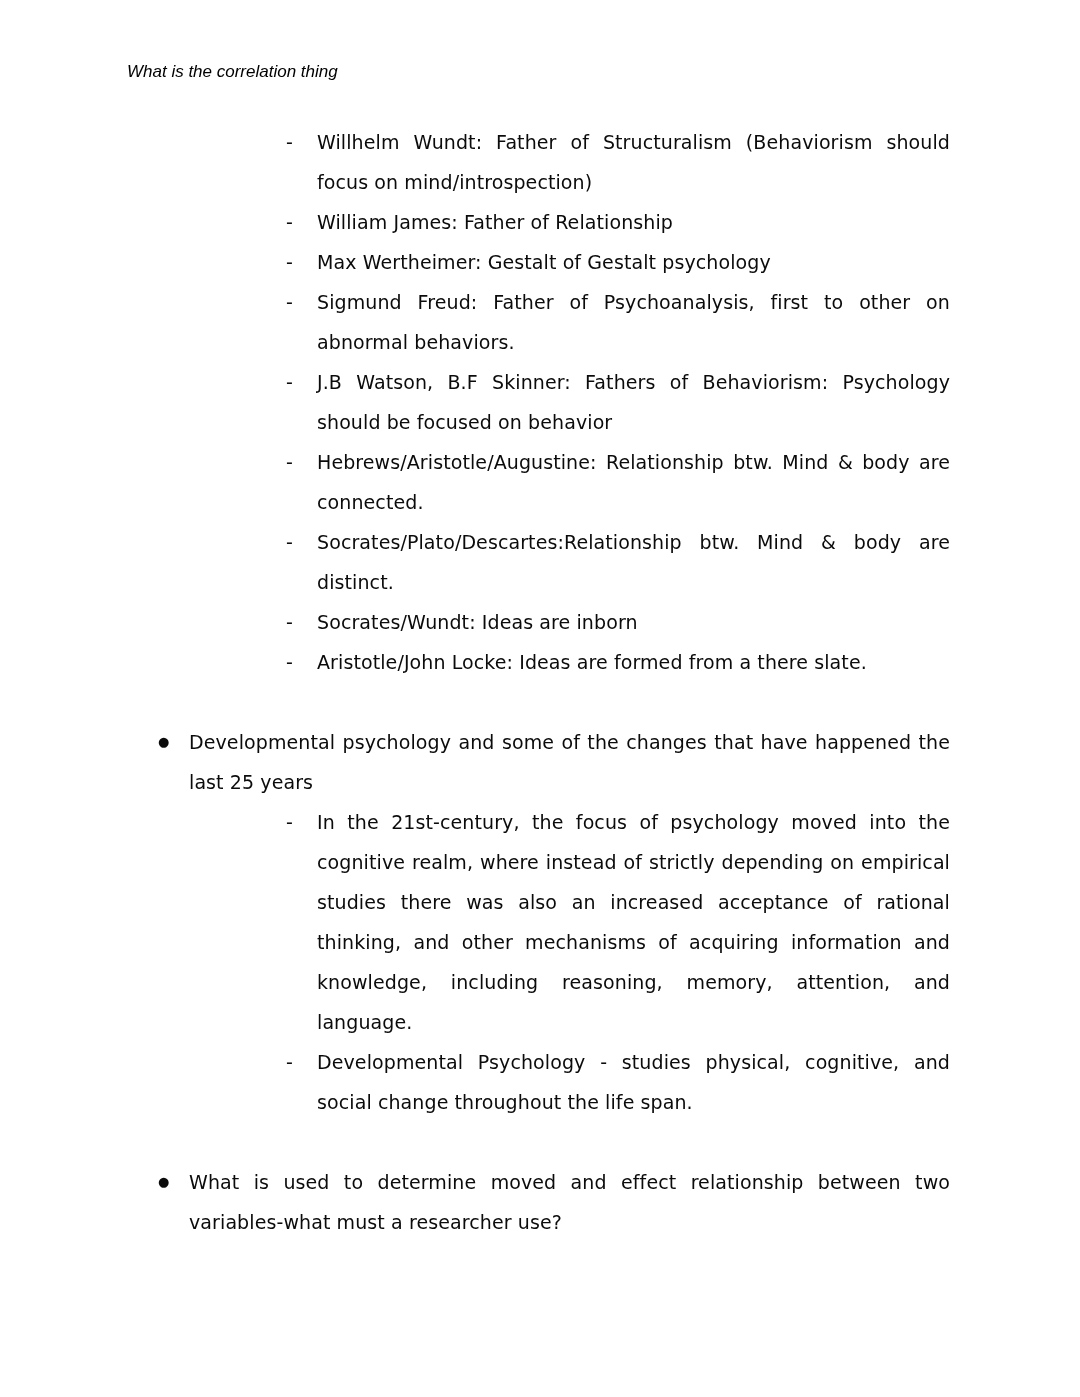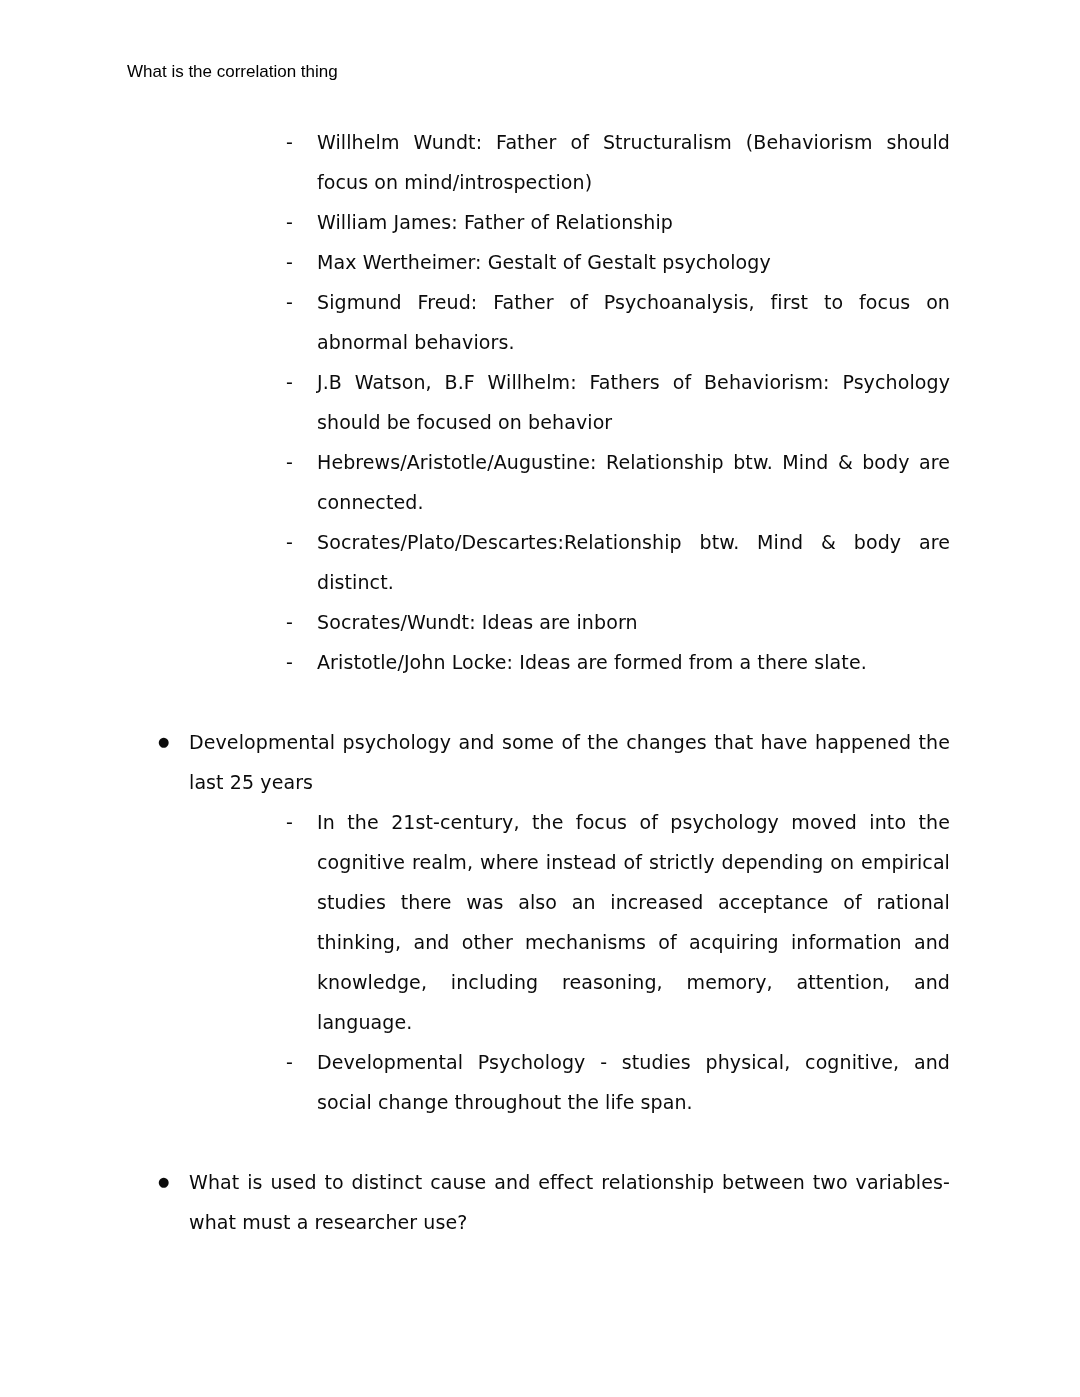--- a/index.html
+++ b/index.html
@@ -13,20 +13,21 @@
     position: relative;
     font-family: "DejaVu Sans", sans-serif;
   }
   .doc-header {
     padding-top: 62px;
     margin-left: 127px;
     font-family: "Liberation Sans", sans-serif;
     font-size: 17px;
     line-height: 20px;
     color: #000000;
+    font-style: italic;
   }
   .notes {
     font-size: 19px;
     line-height: 40px;
     letter-spacing: 0.1px;
   }
   .list { margin-top: 40px; }
   .section-gap { height: 40px; }
   .item {
     display: flex;
@@ -68,26 +69,26 @@
         <span class="item-text">William James: Father of Relationship</span>
       </div>
 
       <div class="item dash-level">
         <span class="marker">-</span>
         <span class="item-text">Max Wertheimer: Gestalt of Gestalt psychology</span>
       </div>
 
       <div class="item dash-level">
         <span class="marker">-</span>
-        <span class="item-text">Sigmund Freud: Father of Psychoanalysis, first to focus on abnormal behaviors.</span>
+        <span class="item-text">Sigmund Freud: Father of Psychoanalysis, first to other on abnormal behaviors.</span>
       </div>
 
       <div class="item dash-level">
         <span class="marker">-</span>
-        <span class="item-text">J.B Watson, B.F Willhelm: Fathers of Behaviorism: Psychology should be focused on behavior</span>
+        <span class="item-text">J.B Watson, B.F Skinner: Fathers of Behaviorism: Psychology should be focused on behavior</span>
       </div>
 
       <div class="item dash-level">
         <span class="marker">-</span>
         <span class="item-text">Hebrews/Aristotle/Augustine: Relationship btw. Mind &amp; body are connected.</span>
       </div>
 
       <div class="item dash-level">
         <span class="marker">-</span>
         <span class="item-text">Socrates/Plato/Descartes:Relationship btw. Mind &amp; body are distinct.</span>
@@ -125,19 +126,19 @@
       </div>
 
     </div>
 
     <div class="section-gap"></div>
 
     <div class="list" style="margin-top:0;">
 
       <div class="item bullet-level">
         <span class="marker bullet-glyph">●</span>
-        <span class="item-text">What is used to distinct cause and effect relationship between two variables-what must a researcher use?</span>
+        <span class="item-text">What is used to determine moved and effect relationship between two variables-what must a researcher use?</span>
       </div>
 
     </div>
 
   </div>
 </div>
 
 </body></html>

